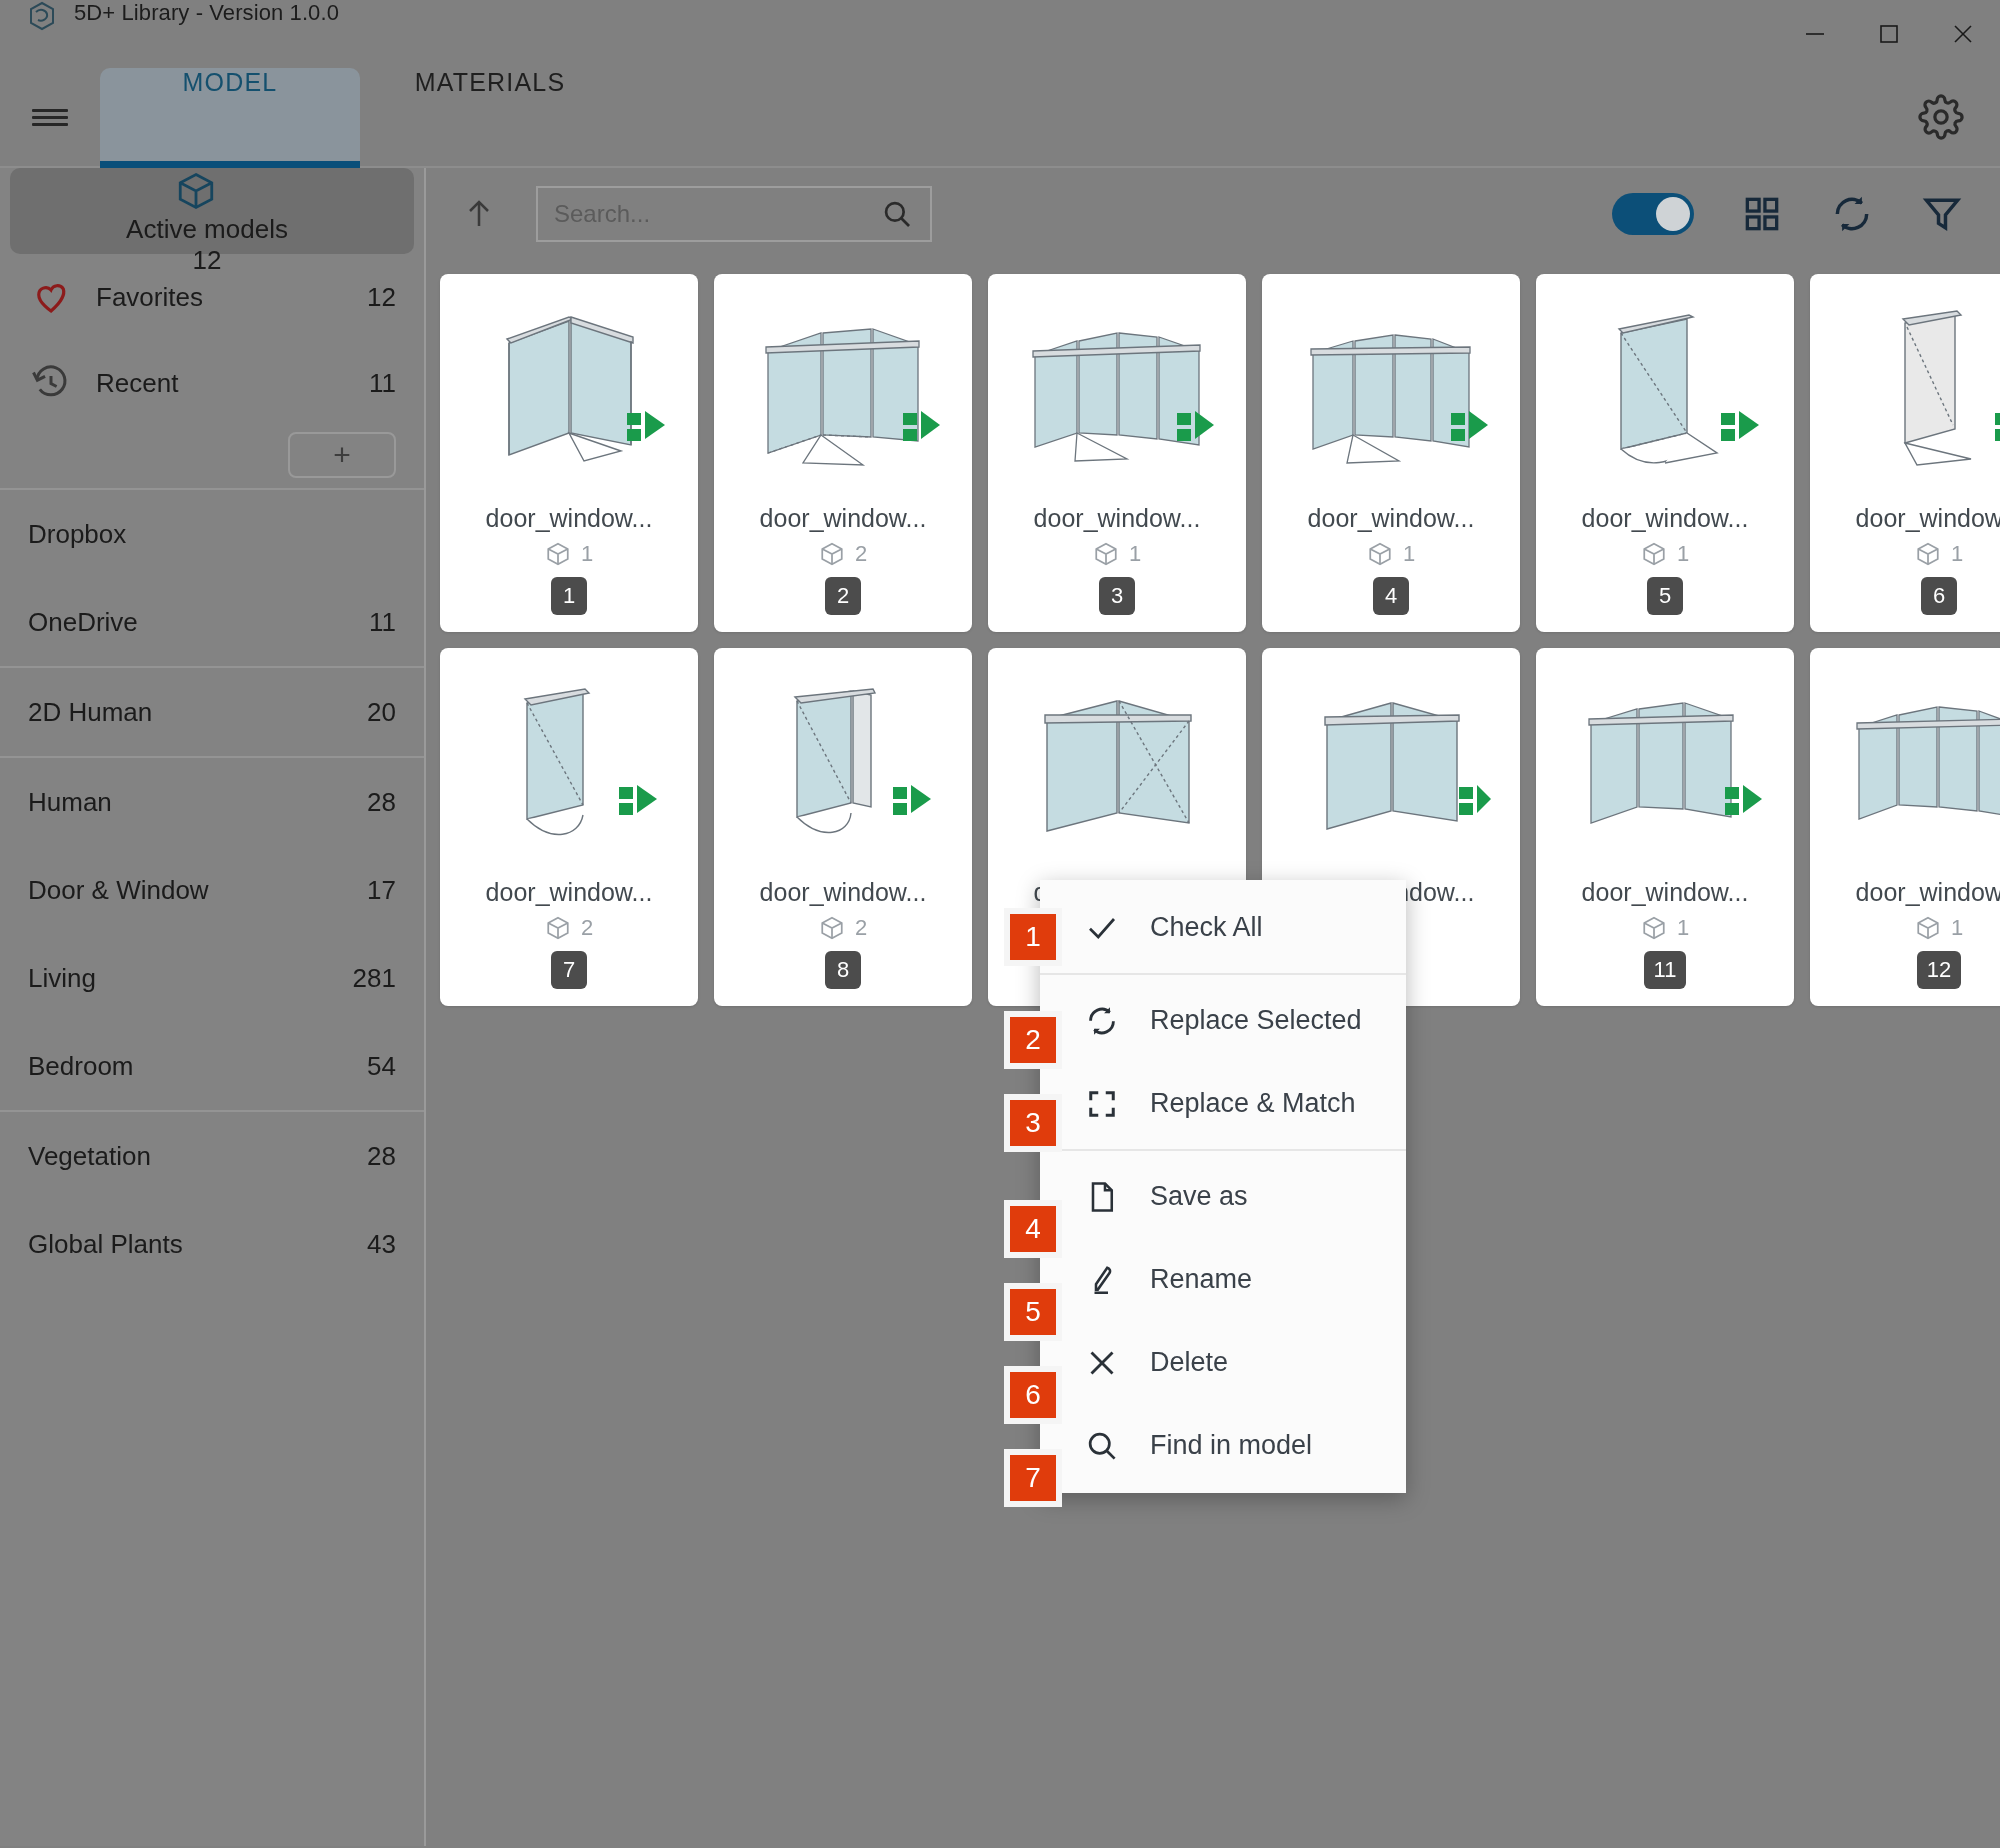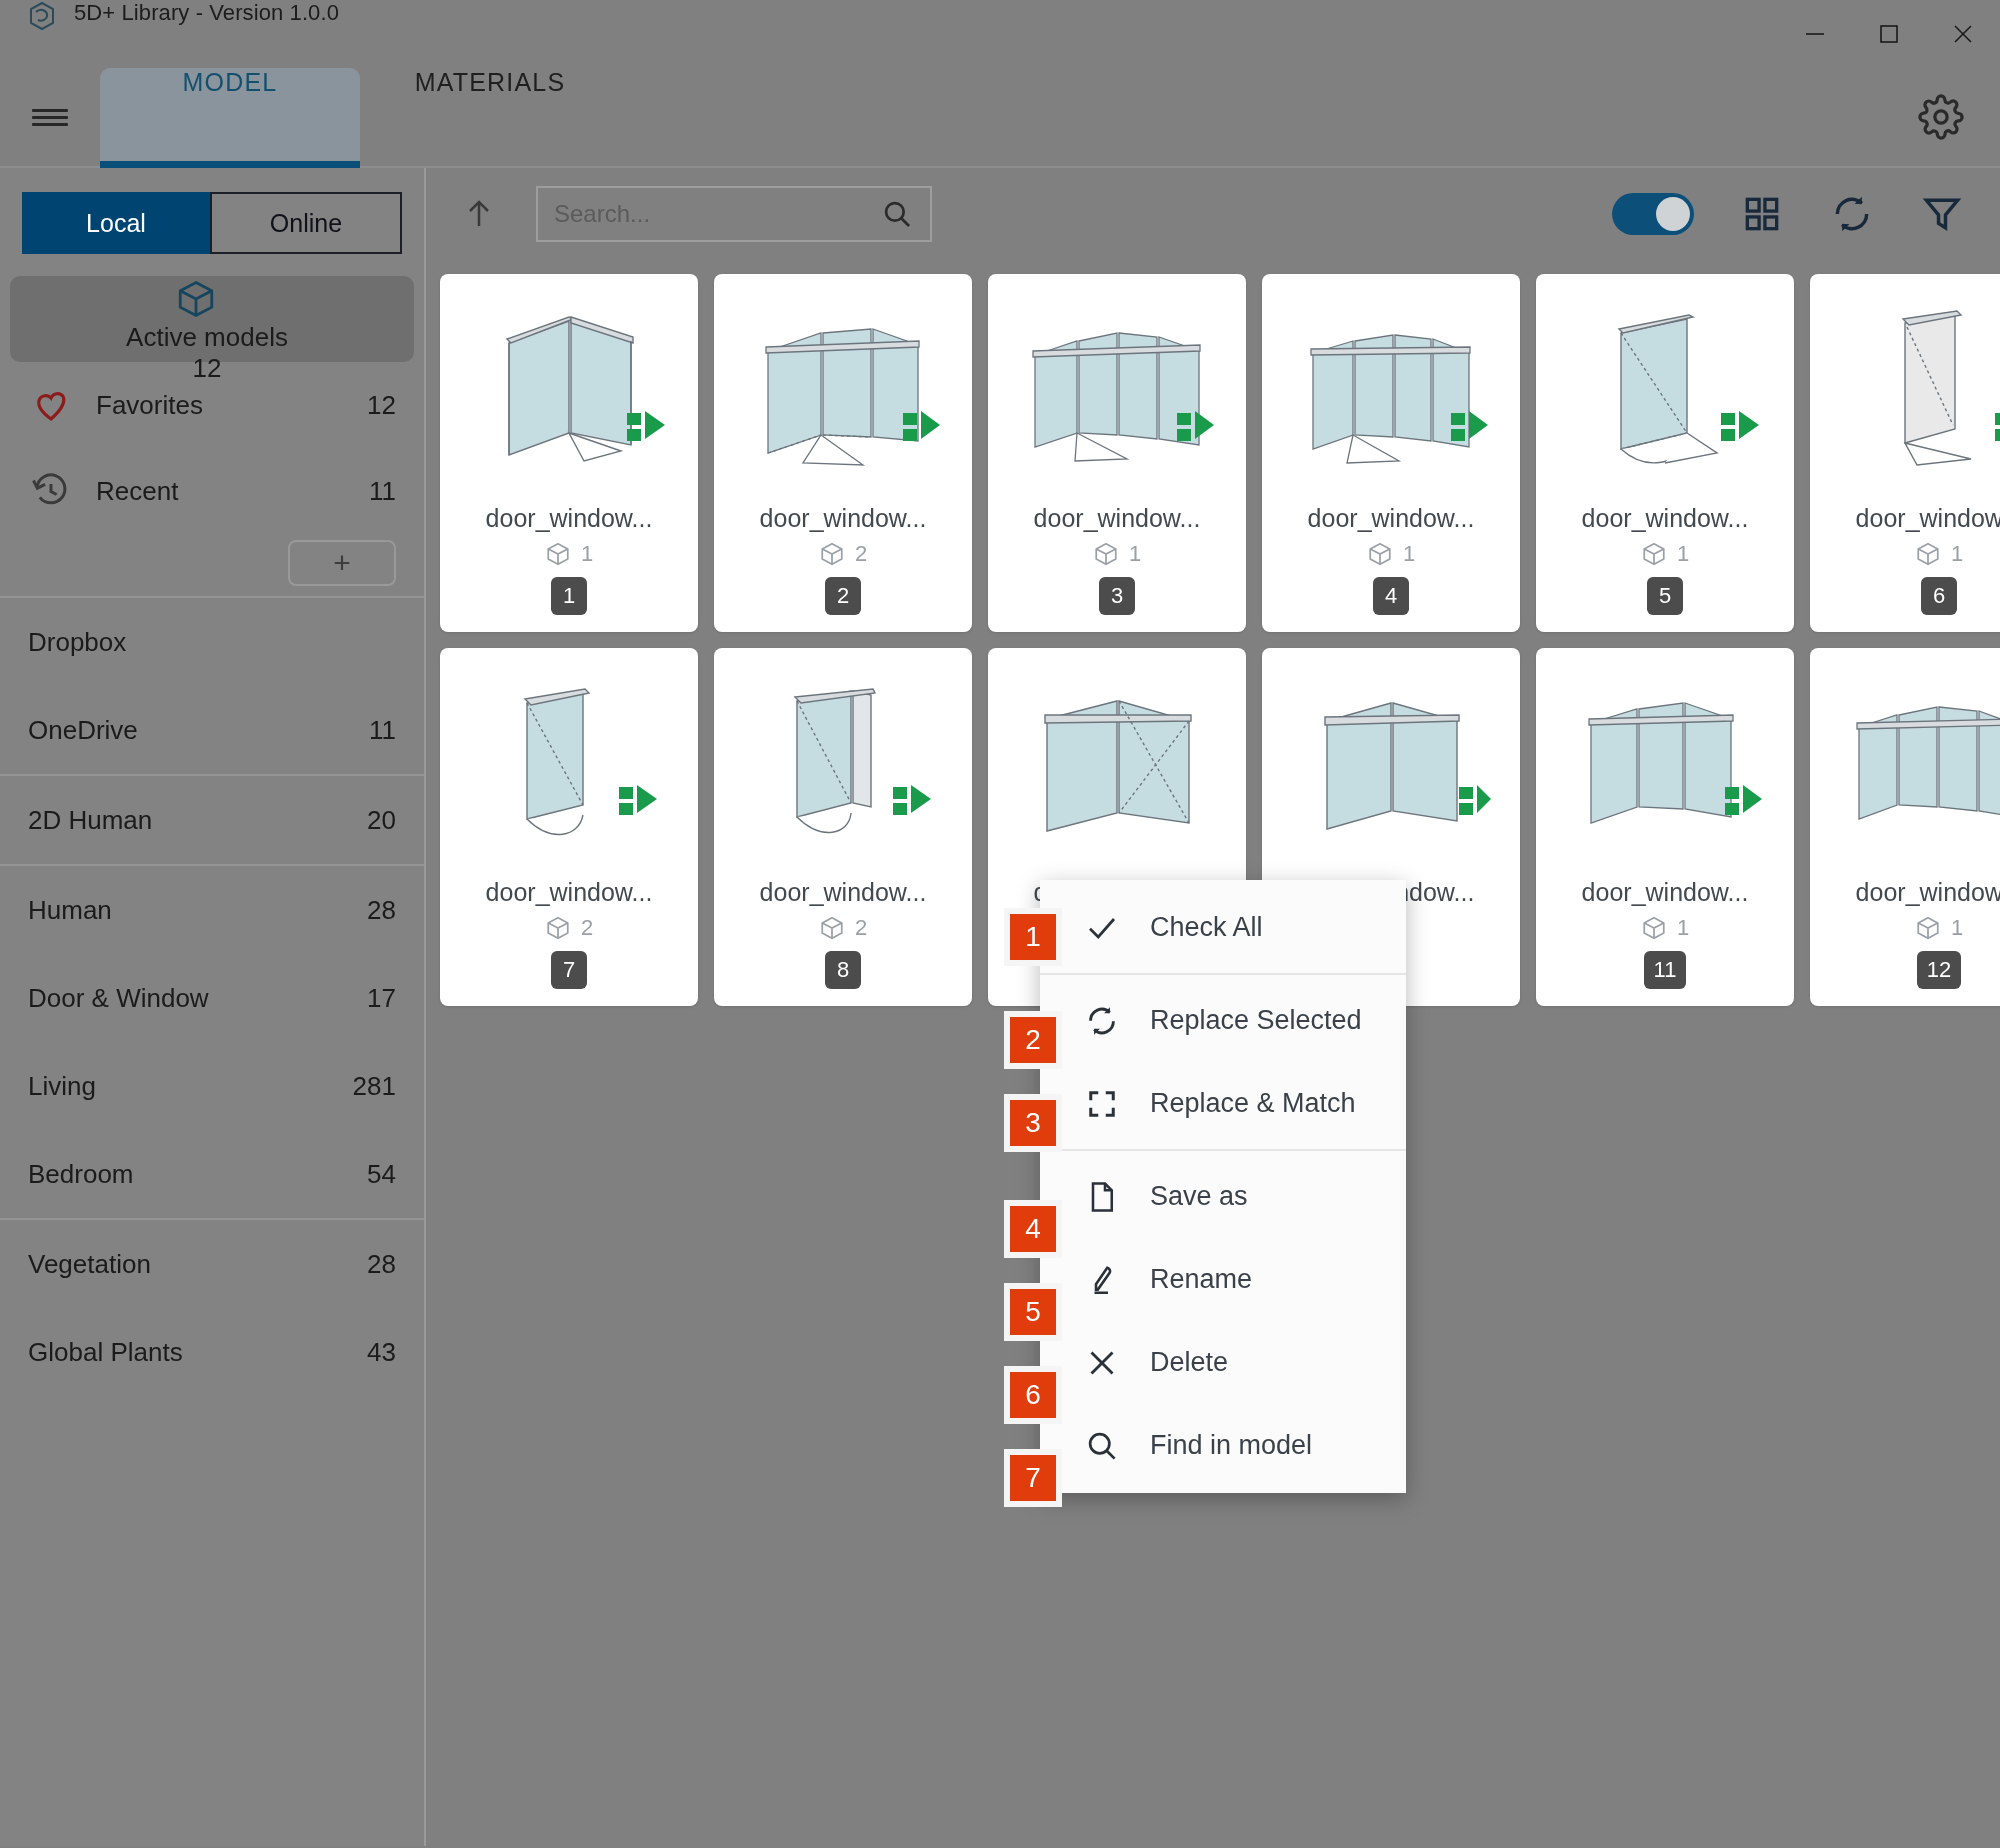--- a/index.html
+++ b/index.html
@@ -294,28 +294,20 @@
       <circle cx="12" cy="12" r="3.2"></circle>
       <path d="M19.4 15a1.7 1.7 0 0 0 .33 1.82l.06.06a2 2 0 1 1-2.83 2.83l-.06-.06a1.7 1.7 0 0 0-1.82-.33 1.7 1.7 0 0 0-1 1.51V21a2 2 0 1 1-4 0v-.09A1.7 1.7 0 0 0 9 19.4a1.7 1.7 0 0 0-1.82.33l-.06.06a2 2 0 1 1-2.83-2.83l.06-.06A1.7 1.7 0 0 0 4.6 15a1.7 1.7 0 0 0-1.51-1H3a2 2 0 1 1 0-4h.09A1.7 1.7 0 0 0 4.6 9a1.7 1.7 0 0 0-.33-1.82l-.06-.06a2 2 0 1 1 2.83-2.83l.06.06A1.7 1.7 0 0 0 9 4.6h.08A1.7 1.7 0 0 0 10 3.09V3a2 2 0 1 1 4 0v.09A1.7 1.7 0 0 0 15 4.6a1.7 1.7 0 0 0 1.82-.33l.06-.06a2 2 0 1 1 2.83 2.83l-.06.06A1.7 1.7 0 0 0 19.4 9v.08a1.7 1.7 0 0 0 1.51 1H21a2 2 0 1 1 0 4h-.09a1.7 1.7 0 0 0-1.51 1z"></path>
     </svg>
   </div>
 </div>
 
 <div class="main">
 
   <div class="sidebar">
 
-    <div class="localonline">
-      <div class="seg on">
-        <span>Local</span>
-      </div>
-      <div class="seg off">
-        <span>Online</span>
-      </div>
-    </div>
 
     <div class="nav-group">
 
       <div class="nav-row sel">
         <span class="nav-ico">
           <svg width="42" height="42" viewBox="0 0 24 24" fill="none" stroke="#16455e" stroke-width="1.6">
             <path d="M12 2.6 21 7.3v9.4L12 21.4 3 16.7V7.3Z"></path>
             <path d="M3 7.3 12 12l9-4.7M12 12v9.4"></path>
           </svg>
         </span>

